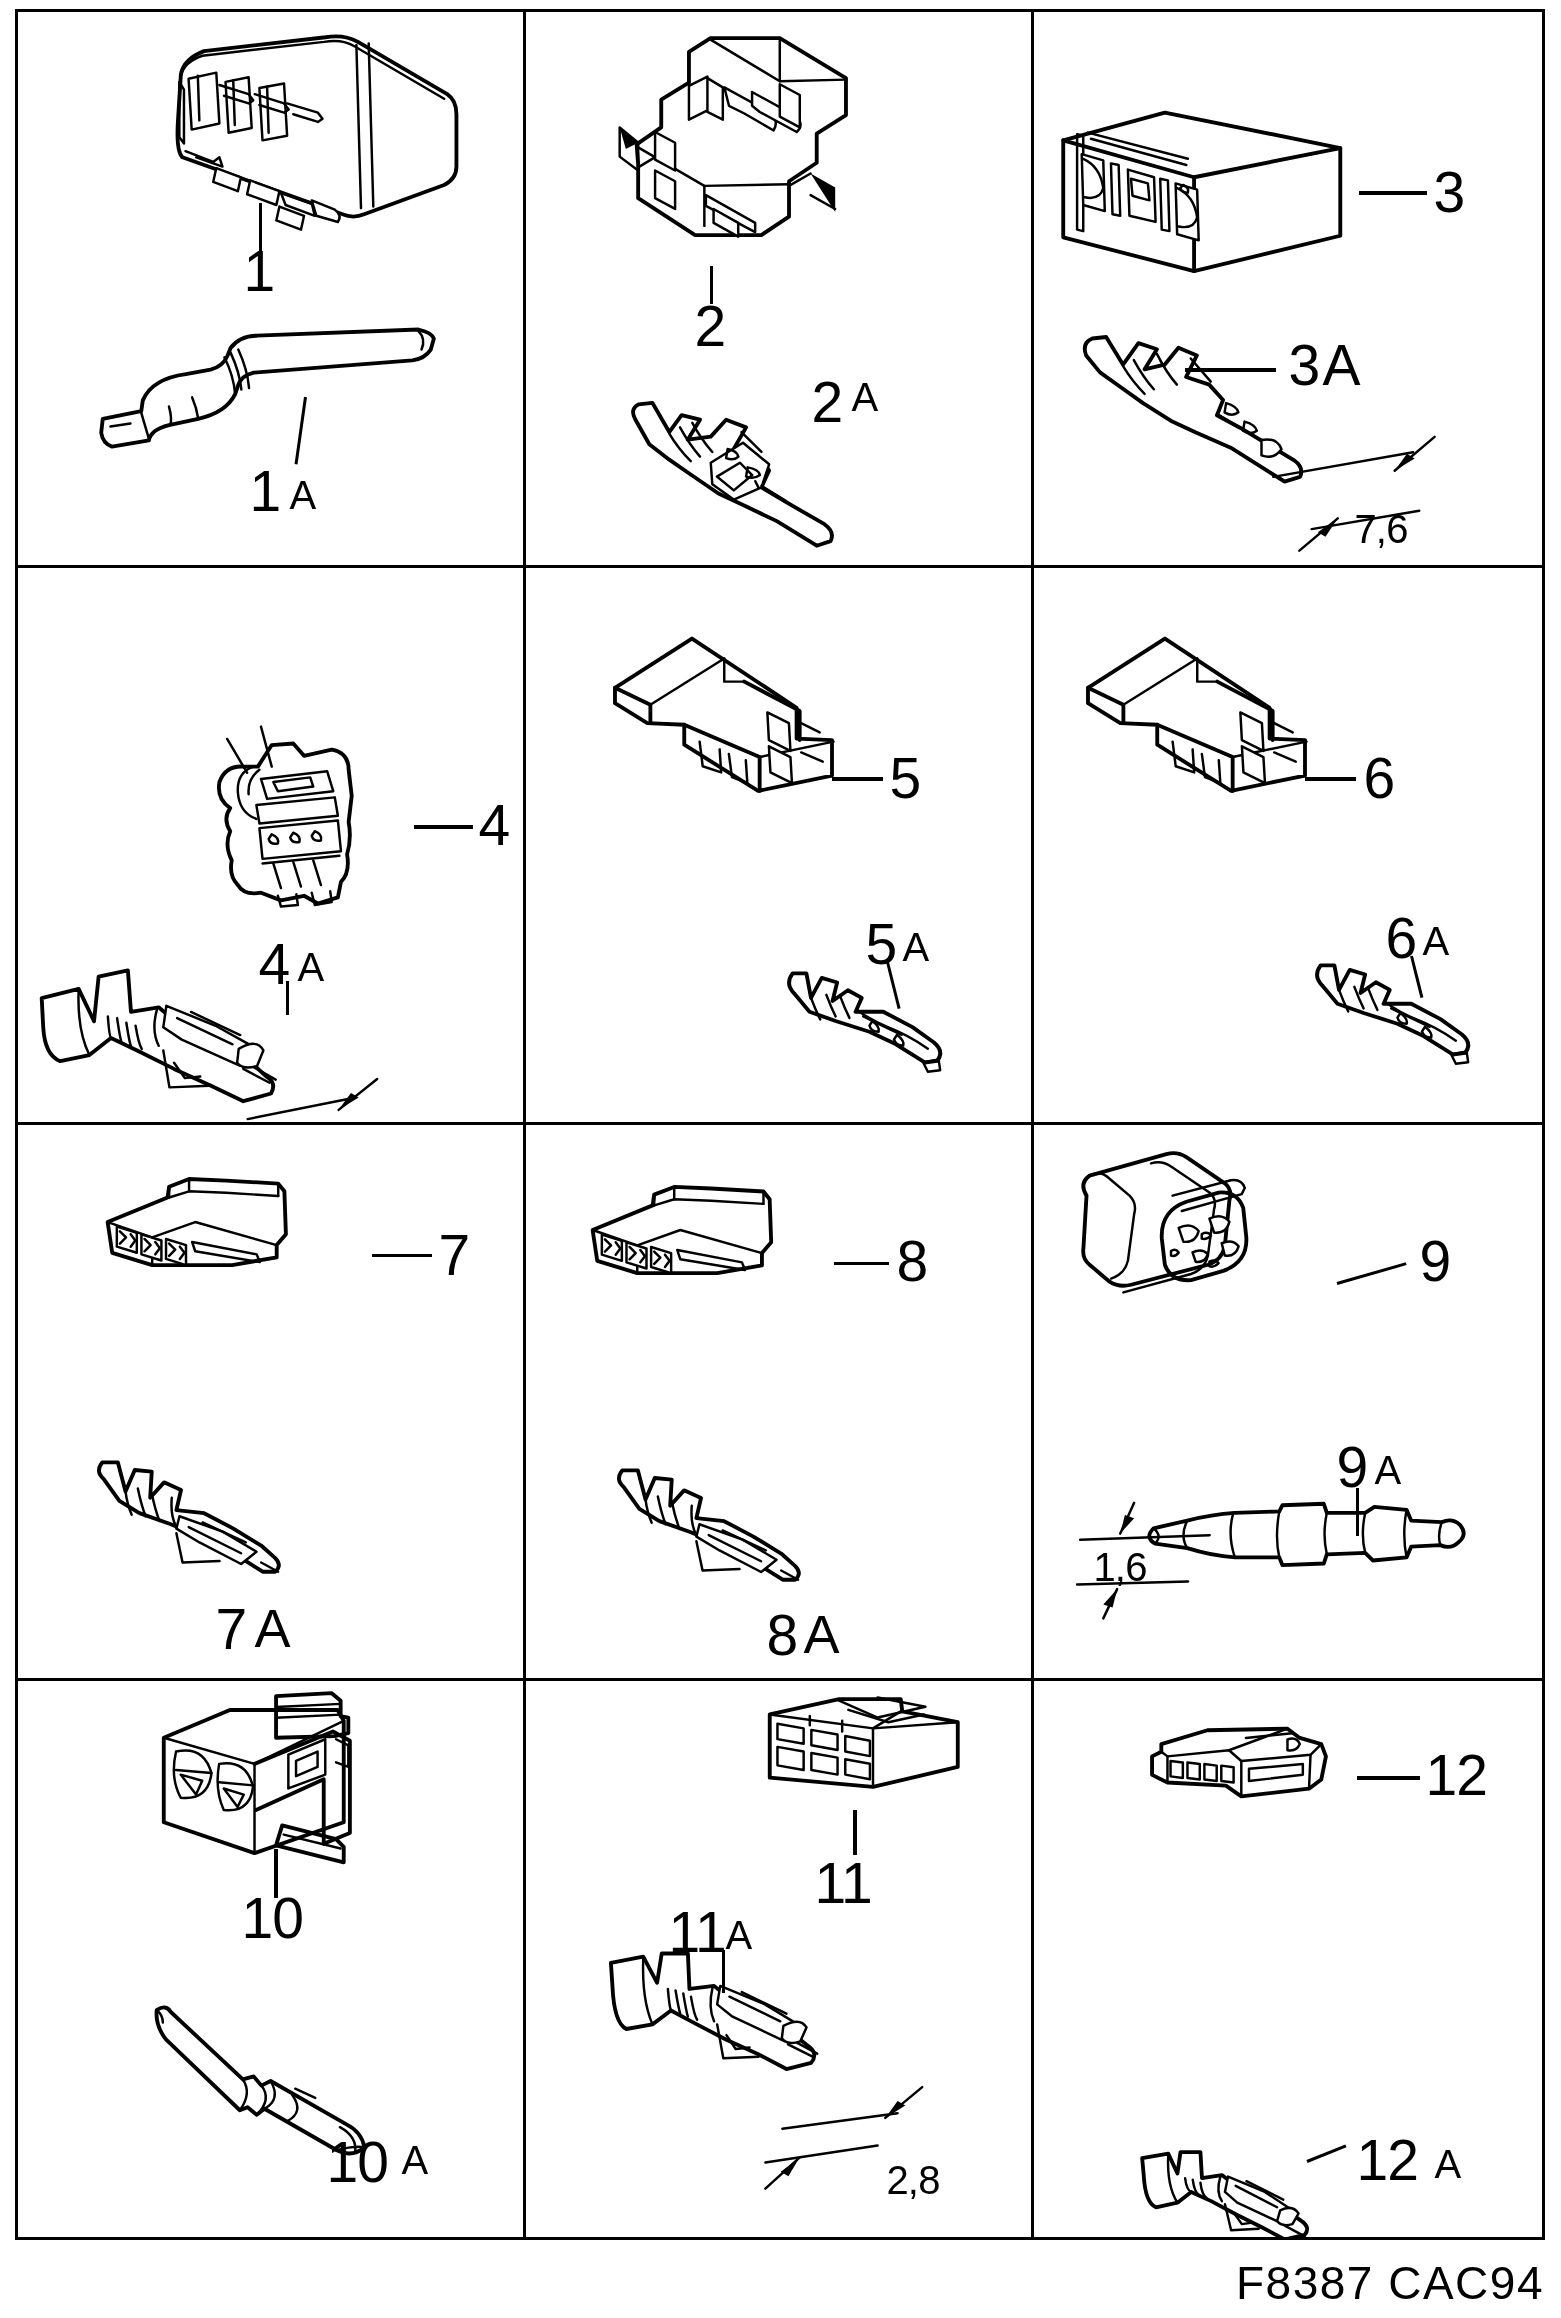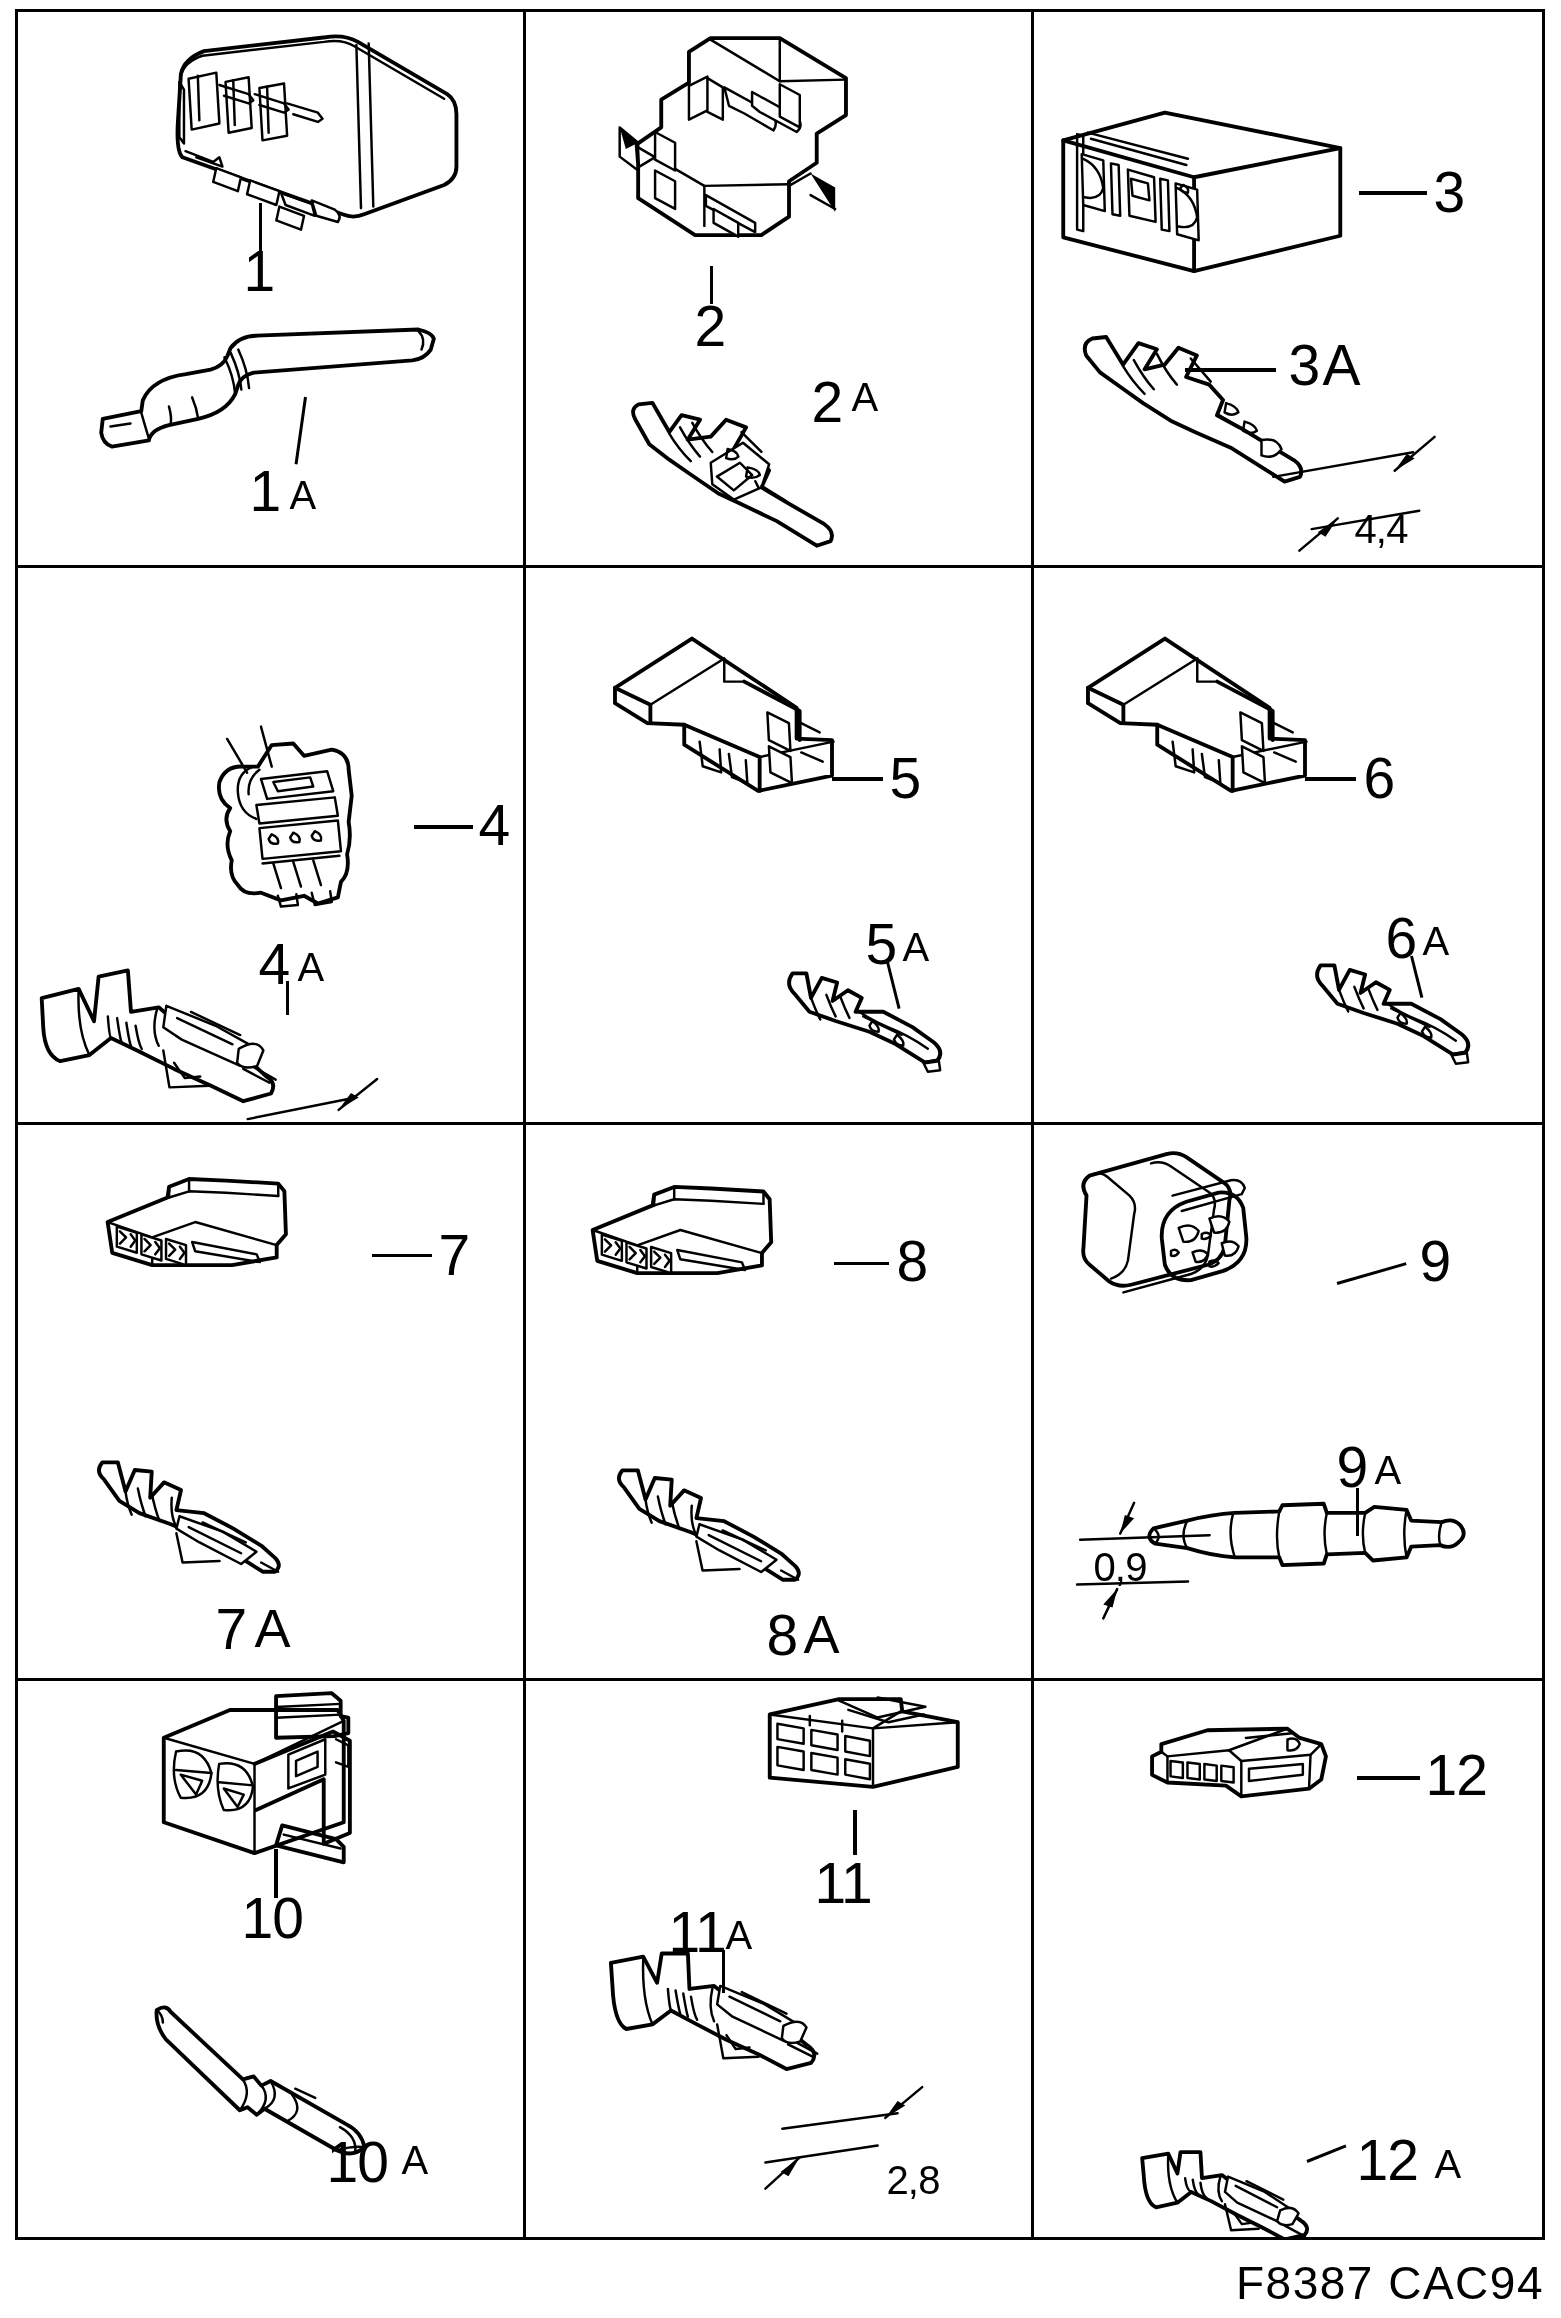--- a/index.html
+++ b/index.html
@@ -168,21 +168,21 @@
       <span class="lbl num" style="left:288px;top:325px;">A</span>
 
       <svg class="art" style="left:239px;top:408px;" width="231" height="146" viewBox="0 0 300 190">
         <path class="ln" d="M0 74 L182 42"></path>
         <path class="ln" d="M50 142 L190 118"></path>
         <path class="ln" d="M210 22 L158 66"></path>
         <path class="blk" d="M158 66 L184 50 L174 44 Z"></path>
         <path class="ln" d="M34 170 L84 128"></path>
         <path class="blk" d="M84 128 L58 146 L68 152 Z"></path>
       </svg>
-      <span class="lbl dim" style="left:320px;top:497px;">4,4</span>
+      <span class="lbl dim" style="left:320px;top:497px;">7,6</span>
     </div>
 
     <div class="cell r2 c1">
       <svg class="art" style="left:169px;top:154px;" width="231" height="223" viewBox="0 0 300 290">
         <path class="ln" d="M52 22 L78 66"></path>
         <path class="ln" d="M96 6 L110 58"></path>
         <path class="ln2" d="M56 112 Q38 100 42 78 Q50 56 74 58 L92 58 L110 30 L138 28 L152 44 L188 36 Q210 40 210 62 L214 96 L210 130 Q214 152 208 172 Q212 196 200 208 L196 228 L170 236 L152 226 L122 232 L96 222 Q74 226 66 212 Q54 200 58 180 Q48 160 56 142 Q46 126 56 112 Z"></path>
         <path class="ln" d="M86 58 Q64 66 66 92 Q68 118 90 126"></path>
         <path class="ln" d="M94 62 Q78 74 80 94"></path>
         <path class="fillw" d="M96 74 L182 64 L190 90 L104 100 Z"></path>
@@ -410,21 +410,21 @@
       <div class="leader" style="left:322px;top:363px;width:3.1px;height:48px;"></div>
 
       <svg class="art" style="left:40px;top:333px;" width="185" height="162" viewBox="0 0 240 210">
         <path class="ln" d="M8 106 L176 100"></path>
         <path class="ln" d="M4 164 L148 160"></path>
         <path class="ln" d="M78 58 L60 98"></path>
         <path class="blk" d="M60 98 L78 78 L66 74 Z"></path>
         <path class="ln" d="M38 208 L56 170"></path>
         <path class="blk" d="M56 170 L38 190 L50 194 Z"></path>
       </svg>
-      <span class="lbl dim" style="left:59px;top:422px;">0,9</span>
+      <span class="lbl dim" style="left:59px;top:422px;">1,6</span>
     </div>
 
     <div class="cell r4 c1">
       <svg class="art" style="left:135px;top:9.2px;" width="323" height="200" viewBox="0 0 420 260">
         <path class="ln2" d="M14 62 L100 26 L240 26 L248 40 L248 172 L132 212 L14 172 Z"></path>
         <path class="ln" d="M14 62 L132 96 L248 40"></path>
         <path class="ln" d="M132 96 L132 212"></path>
         <path class="fillw" d="M30 80 Q66 72 76 108 Q72 144 36 140 Q22 114 30 80 Z"></path>
         <path class="ln" d="M30 104 L76 108"></path>
         <path class="ln" d="M36 110 L64 118 L56 136 Z"></path>

